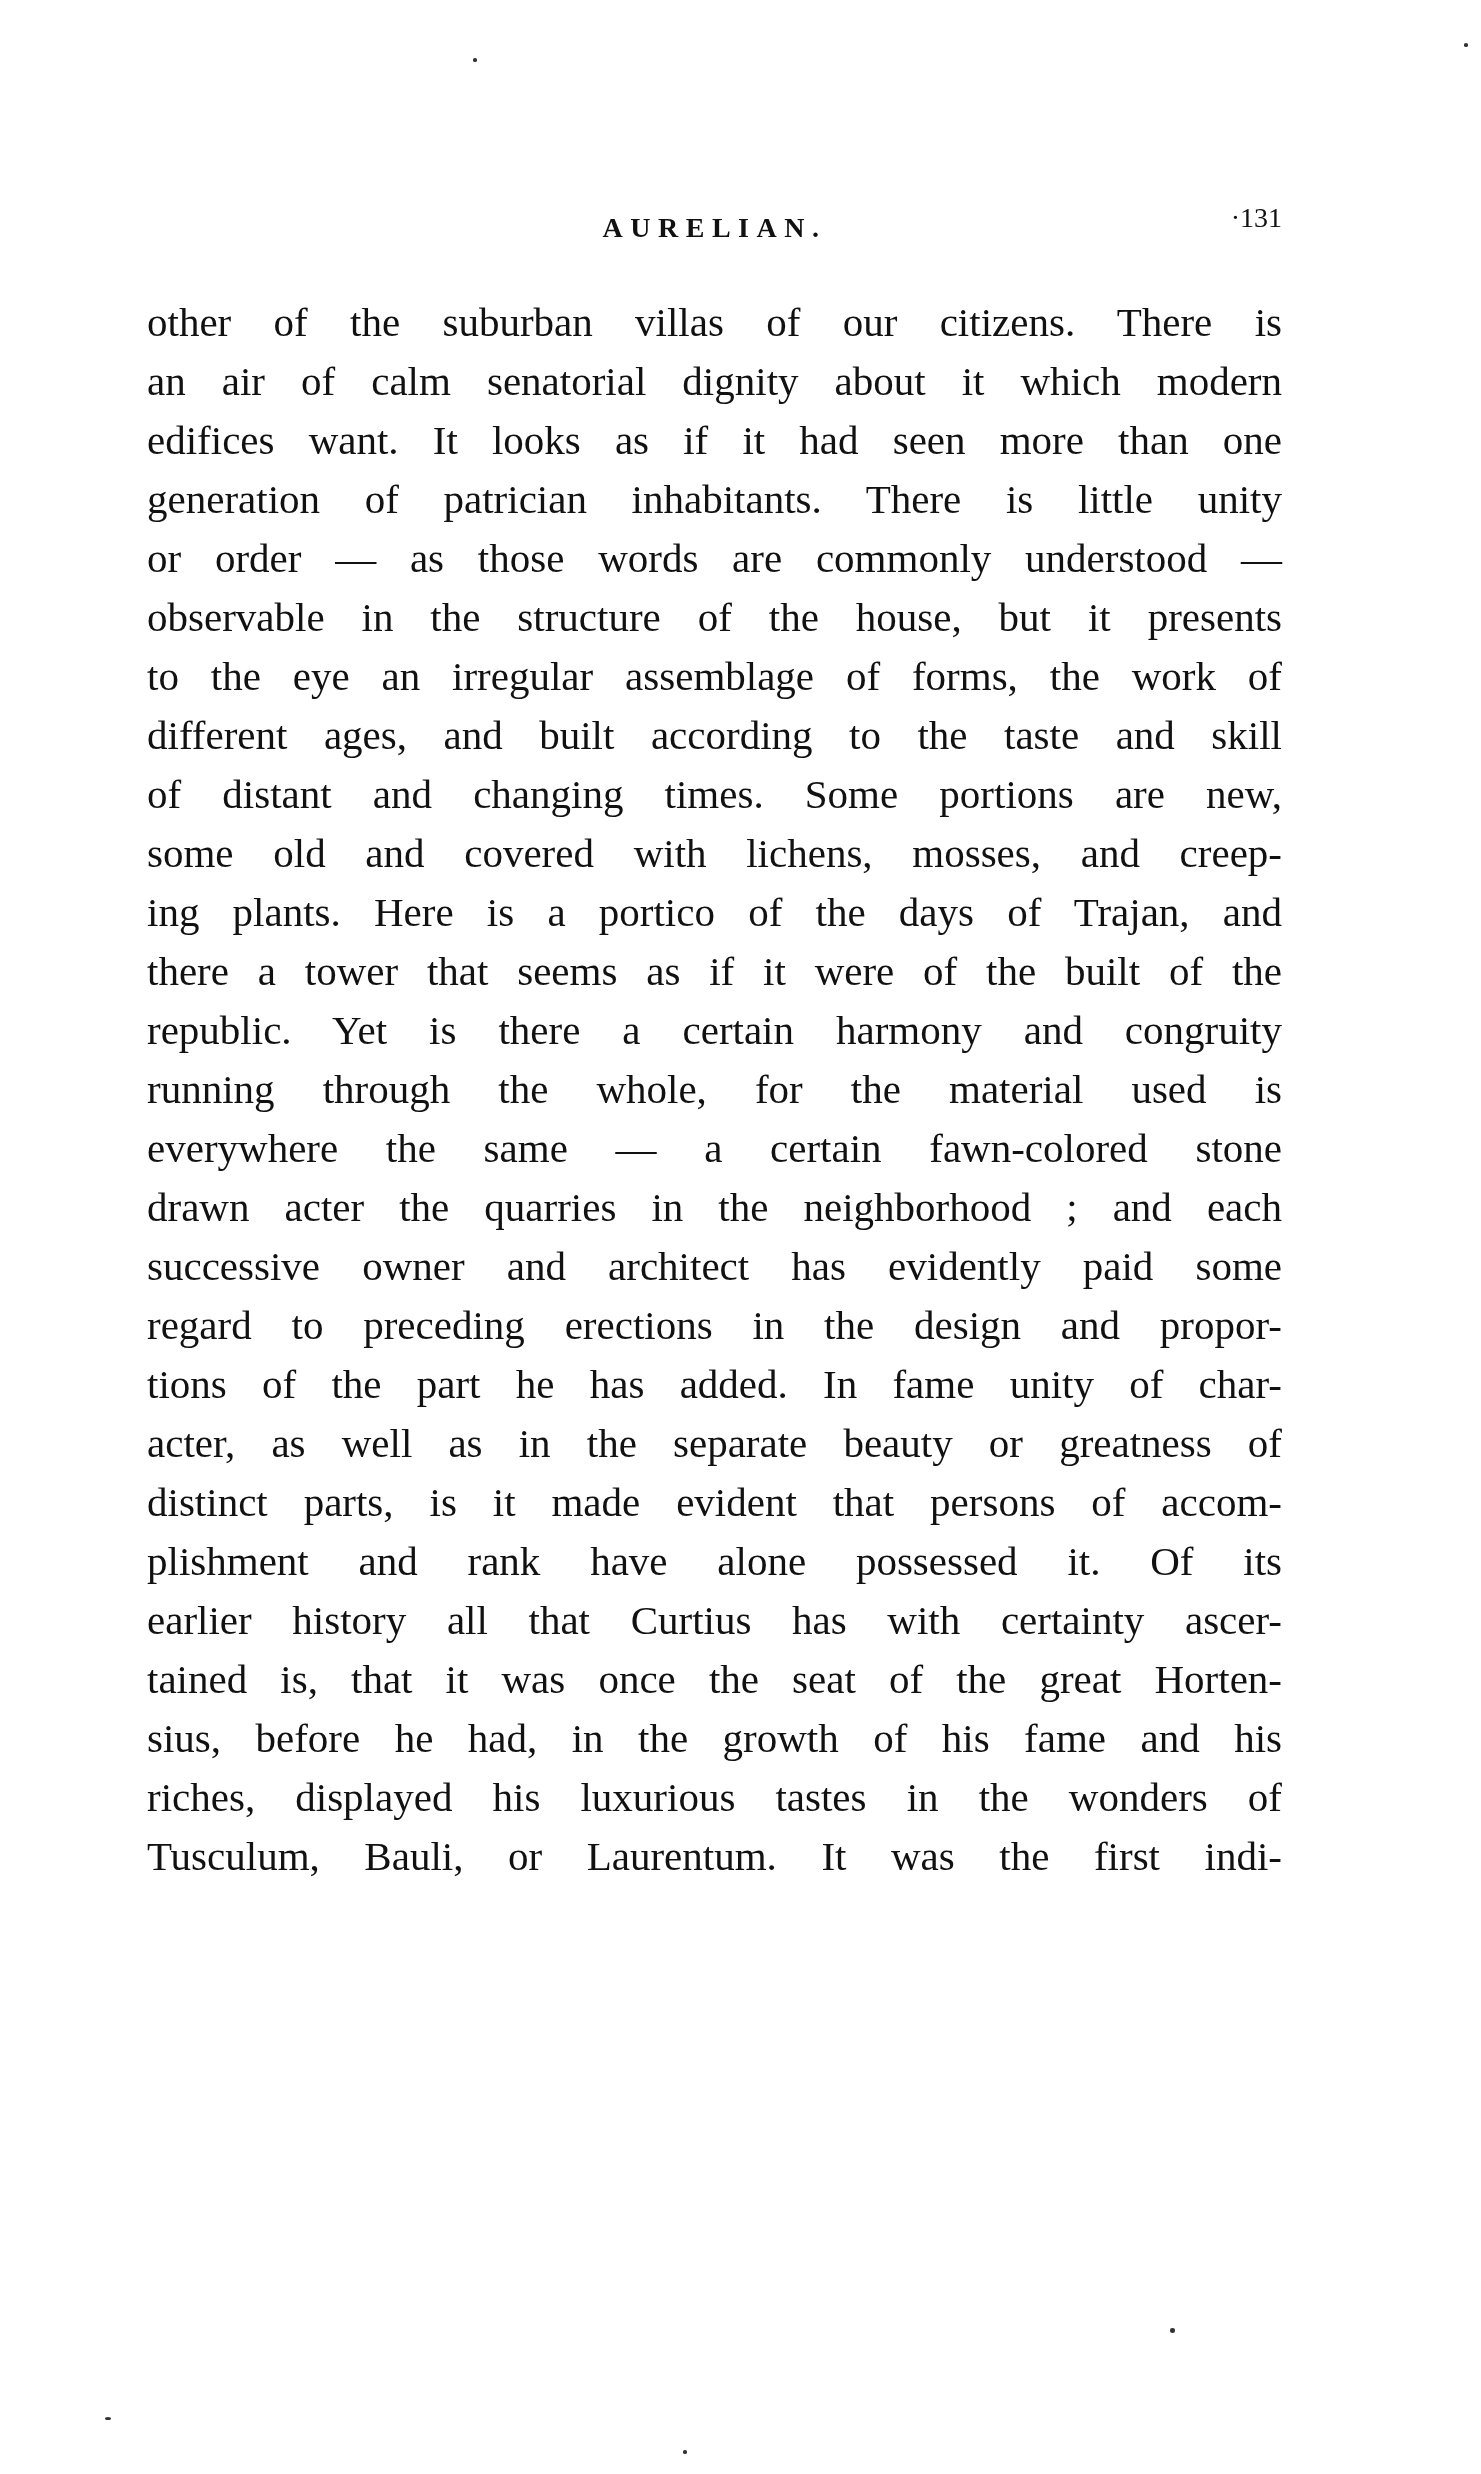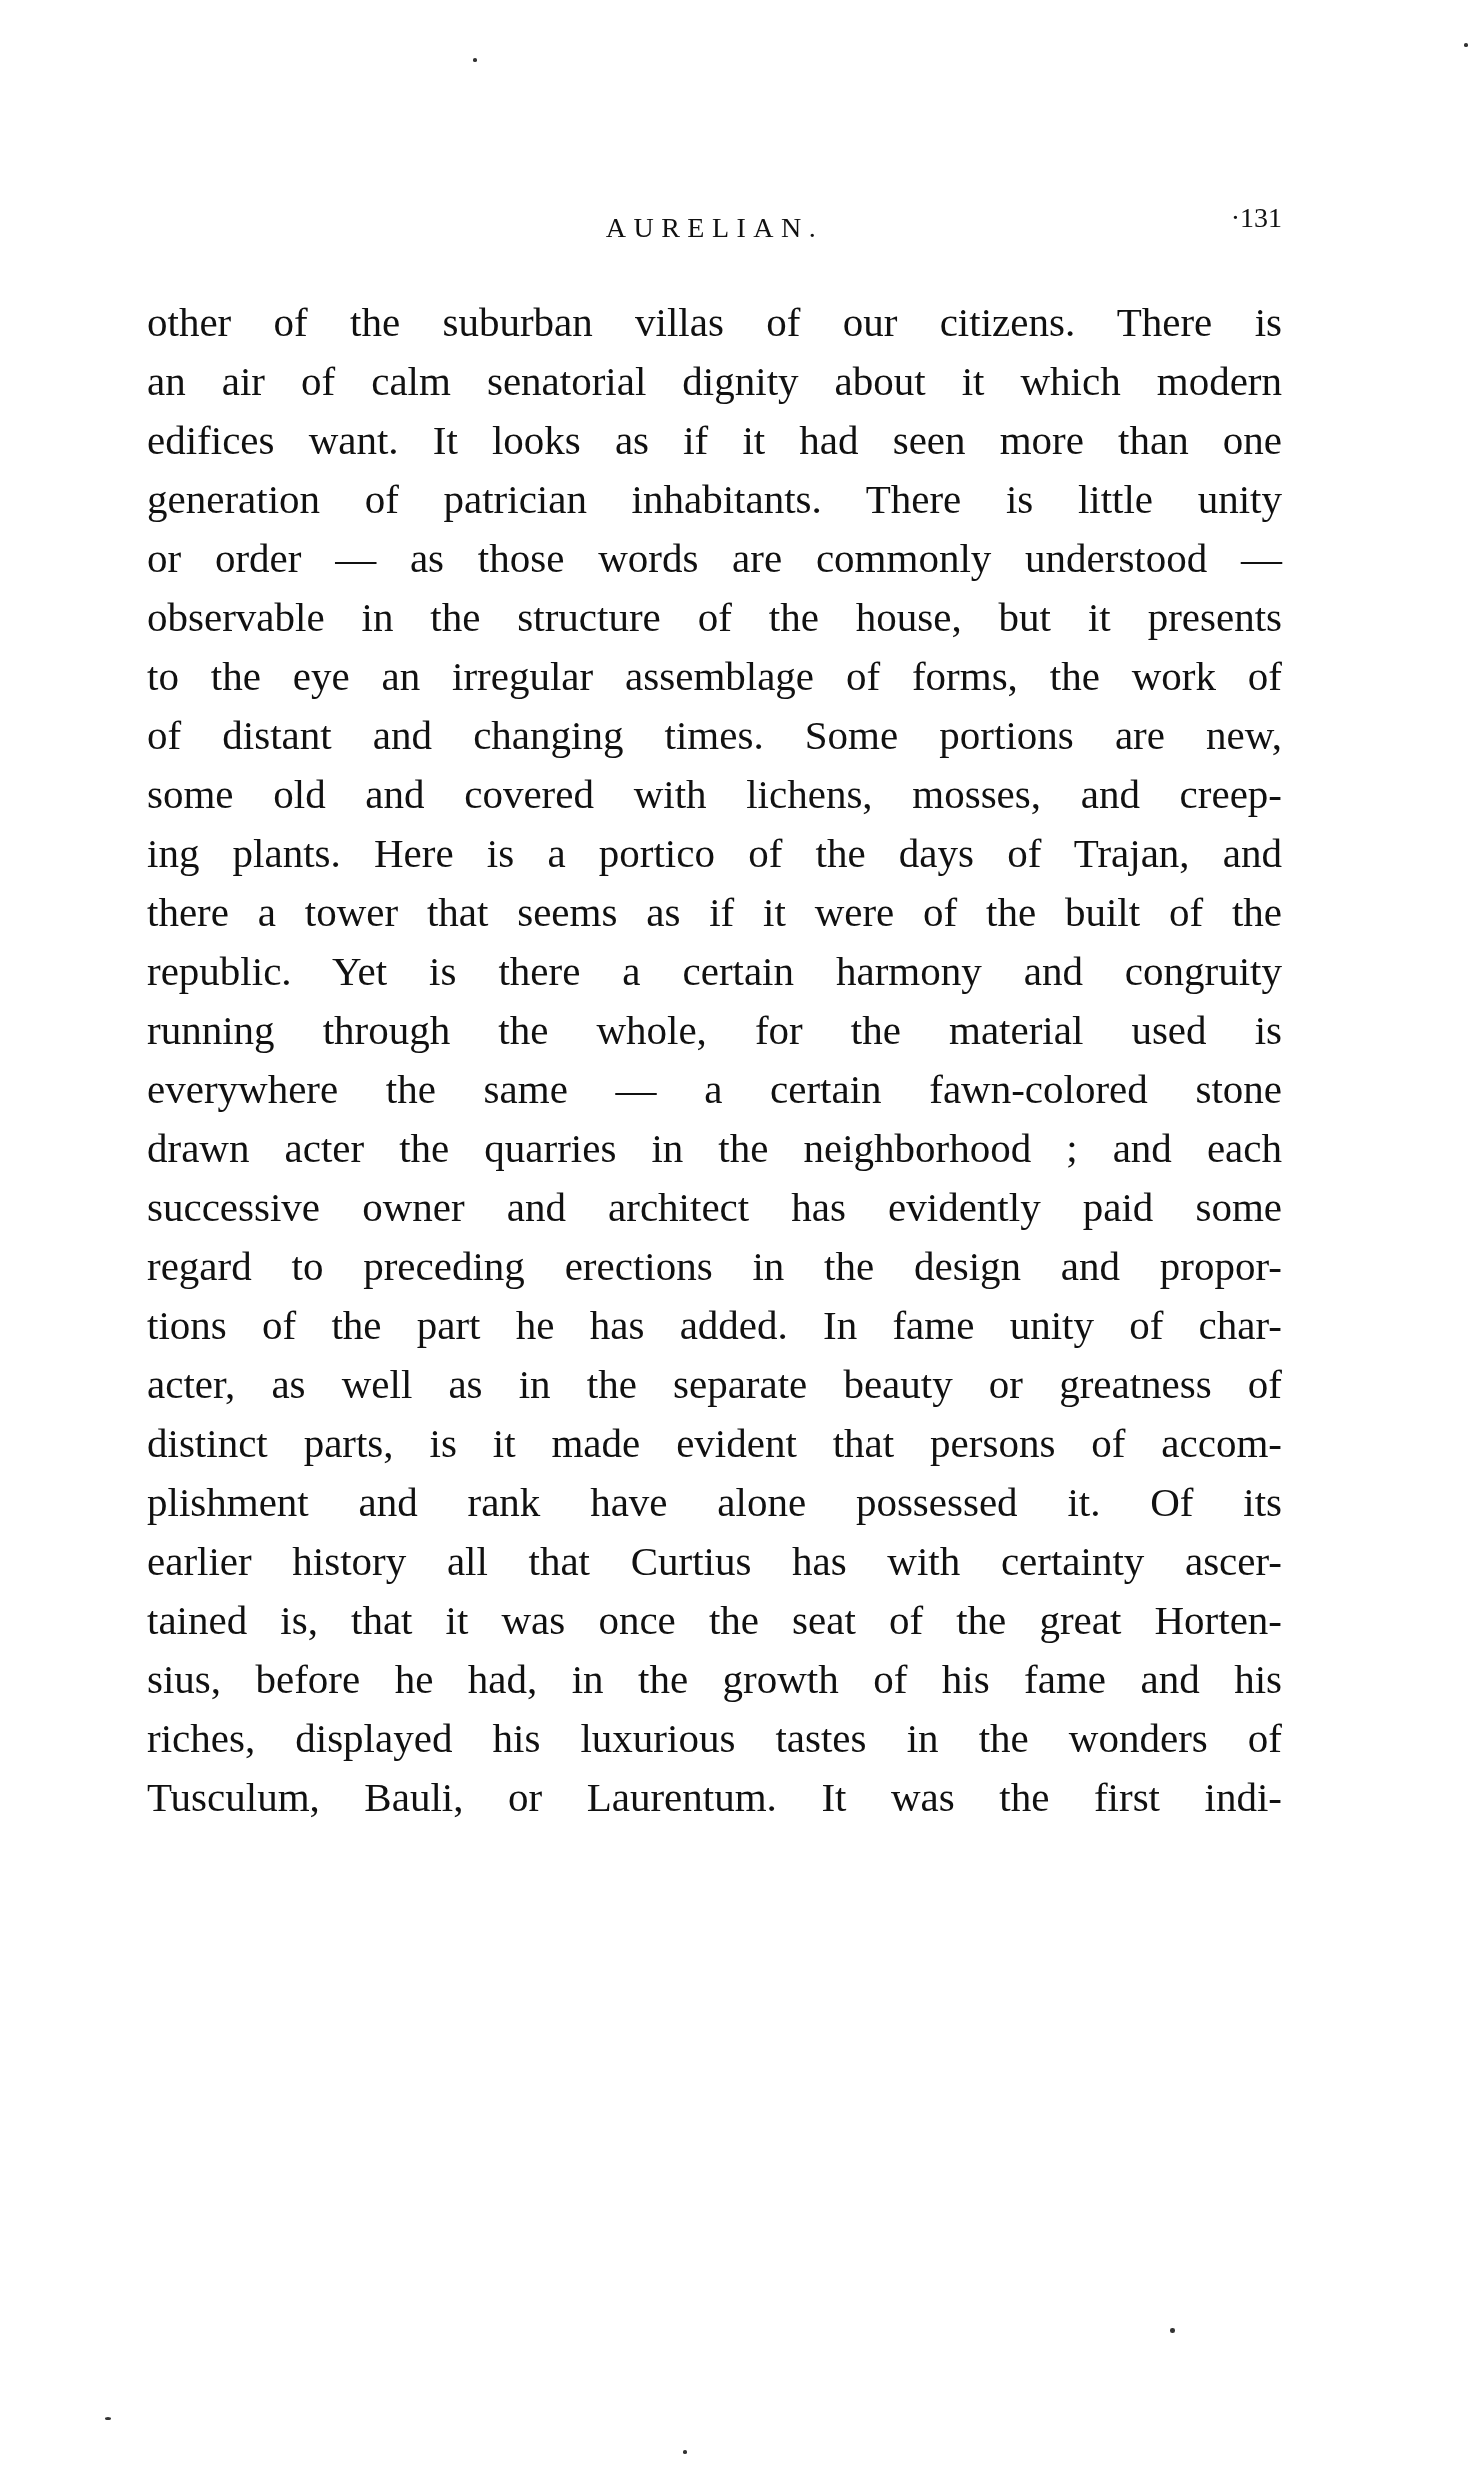--- a/index.html
+++ b/index.html
@@ -7,21 +7,21 @@
   .page {
     position: absolute; left: 0; top: 0; width: 1481px; height: 2475px;
     background: #ffffff; color: #111111;
     font-family: "Liberation Serif", "DejaVu Serif", serif;
   }
   .running-head {
     position: absolute; top: 196px; left: 147px; width: 1135px; height: 60px;
   }
   .running-title {
     position: absolute; left: 0; right: 0; text-align: center;
-    font-size: 28px; font-weight: normal; letter-spacing: 7.5px; top: 16.4px;
+    font-size: 28px; font-weight: bold; letter-spacing: 7.5px; top: 16.4px;
   }
   .page-number {
     position: absolute; right: 0; top: 6px; font-size: 28px;
   }
   .body-text {
     position: absolute; left: 147px; top: 293px; width: 1135px;
     font-size: 41px; line-height: 59px; text-align: justify;
   }
   .line { display: block; white-space: nowrap; text-align-last: justify; text-align: justify; }
   .line.last { text-align-last: left; }
@@ -39,20 +39,21 @@
 
   <div class="body-text">
     <div>
       <span class="line">other of the suburban villas of our citizens. There is</span>
       <span class="line">an air of calm senatorial dignity about it which modern</span>
       <span class="line">edifices want. It looks as if it had seen more than one</span>
       <span class="line">generation of patrician inhabitants. There is little unity</span>
       <span class="line">or order — as those words are commonly understood —</span>
       <span class="line">observable in the structure of the house, but it presents</span>
       <span class="line">to the eye an irregular assemblage of forms, the work of</span>
+      <span class="line">different ages, and built according to the taste and skill</span>
       <span class="line">of distant and changing times. Some portions are new,</span>
       <span class="line">some old and covered with lichens, mosses, and creep-</span>
       <span class="line">ing plants. Here is a portico of the days of Trajan, and</span>
       <span class="line">there a tower that seems as if it were of the built of the</span>
       <span class="line">republic. Yet is there a certain harmony and congruity</span>
       <span class="line">running through the whole, for the material used is</span>
       <span class="line">everywhere the same — a certain fawn-colored stone</span>
       <span class="line">drawn acter the quarries in the neighborhood ; and each</span>
       <span class="line">successive owner and architect has evidently paid some</span>
       <span class="line">regard to preceding erections in the design and propor-</span>

